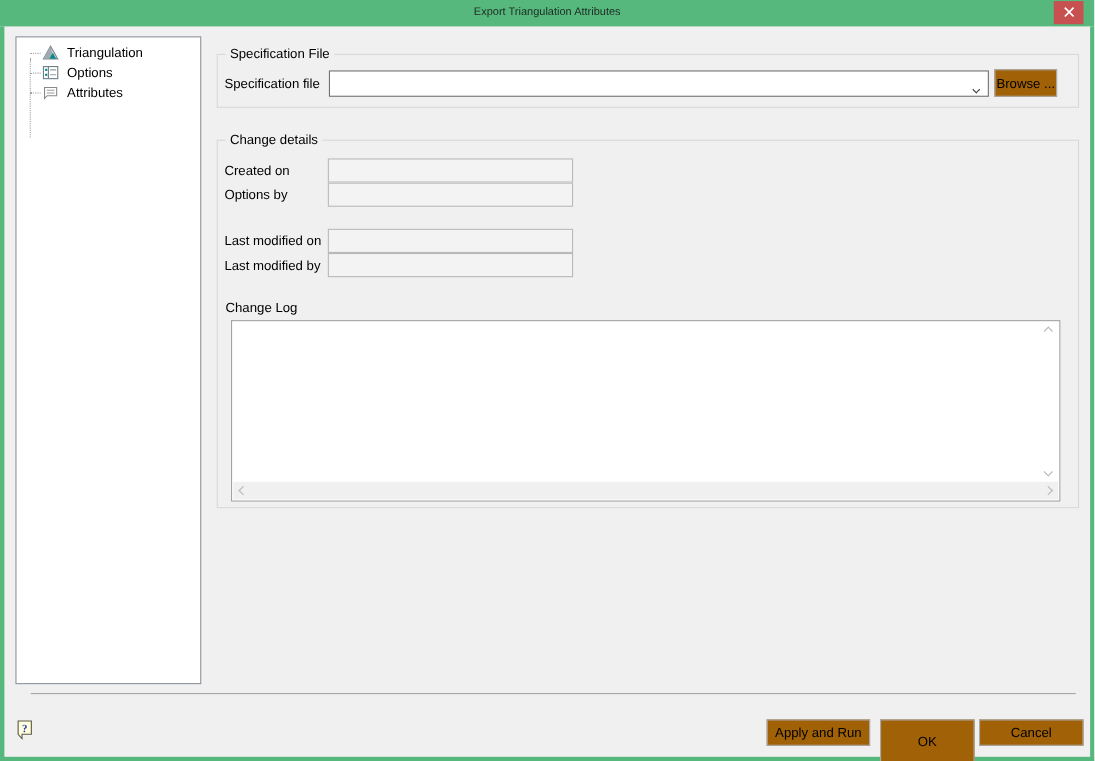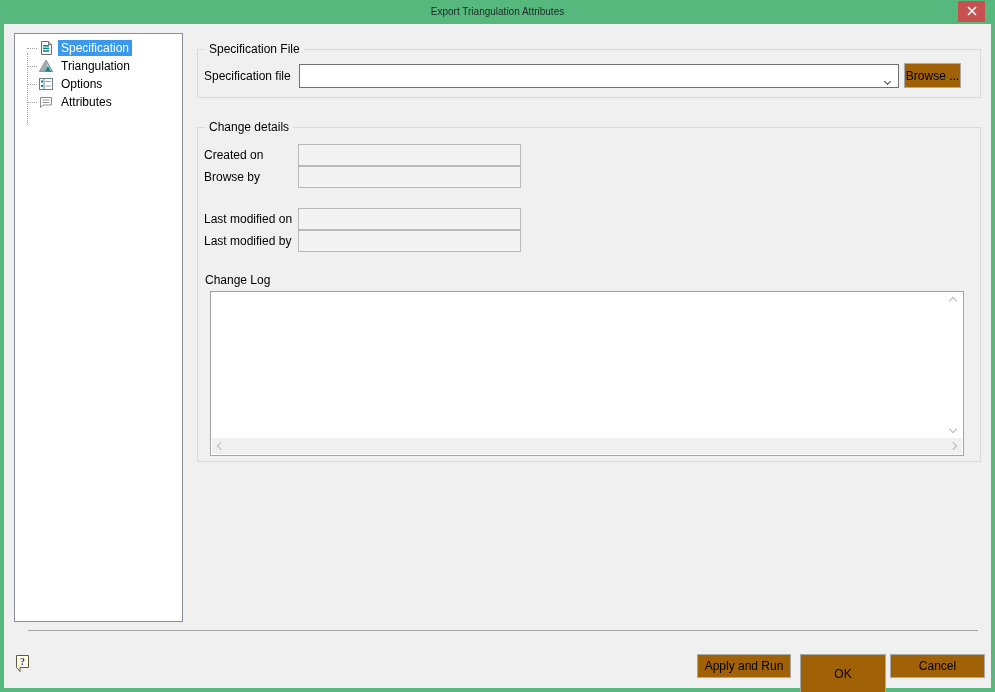--- a/index.html
+++ b/index.html
@@ -81,33 +81,20 @@
       <svg width="10" height="10" viewBox="0 0 10 10">
           <path d="M1 1 L9 9 M9 1 L1 9" stroke="#ffffff" stroke-width="1.6"></path>
         </svg>
     </span>
   </div>
 
   <div class="tree-panel">
     <div class="tree-rows">
       <div class="tree-vline"></div>
 
-      <div class="tree-row">
-        <div class="tree-stub"></div>
-        <span class="tree-icon">
-          <svg width="16" height="16" viewBox="0 0 16 16">
-            <path d="M3.5 1.5 h7 l3 3 v10 h-10 z" fill="#ffffff" stroke="#6e6e6e"></path>
-            <path d="M10.5 1.5 v3 h3" fill="#cfd6d9" stroke="#6e6e6e"></path>
-            <rect x="5" y="5" width="6" height="1.6" fill="#0b8a8a"></rect>
-            <rect x="5" y="7.6" width="6" height="1.6" fill="#0b8a8a"></rect>
-            <rect x="5" y="10.2" width="6" height="1.6" fill="#0b8a8a"></rect>
-          </svg>
-        </span>
-        <span class="tree-label selected">Specification</span>
-      </div>
 
       <div class="tree-row">
         <div class="tree-stub"></div>
         <span class="tree-icon">
           <svg width="16" height="16" viewBox="0 0 16 16">
             <path d="M8 2 L14.5 13.5 H1.5 Z" fill="#cdd3d6" stroke="#79838a"></path>
             <path d="M8 2 L10.5 13.5 H1.5 Z" fill="#9fabb1"></path>
             <path d="M10 8 L13 13.5 H7 Z" fill="#0b8a8a"></path>
           </svg>
         </span>
@@ -155,21 +142,21 @@
   </div>
 
   <div class="groupbox" style="left:197px; top:127px; width:784px; height:335px;">
     <span class="gb-title">Change details</span>
 
     <span class="fieldlabel" style="left:6px; top:20px;">Created on</span>
     <div class="ro-field" style="left:100px; top:16px;">
       <input type="text" readonly="" value="" style="">
     </div>
 
-    <span class="fieldlabel" style="left:6px; top:42px;">Browse by</span>
+    <span class="fieldlabel" style="left:6px; top:42px;">Options by</span>
     <div class="ro-field" style="left:100px; top:38px;">
       <input type="text" readonly="" value="" style="">
     </div>
 
     <span class="fieldlabel" style="left:6px; top:84px;">Last modified on</span>
     <div class="ro-field" style="left:100px; top:80px;">
       <input type="text" readonly="" value="" style="">
     </div>
 
     <span class="fieldlabel" style="left:6px; top:106px;">Last modified by</span>

